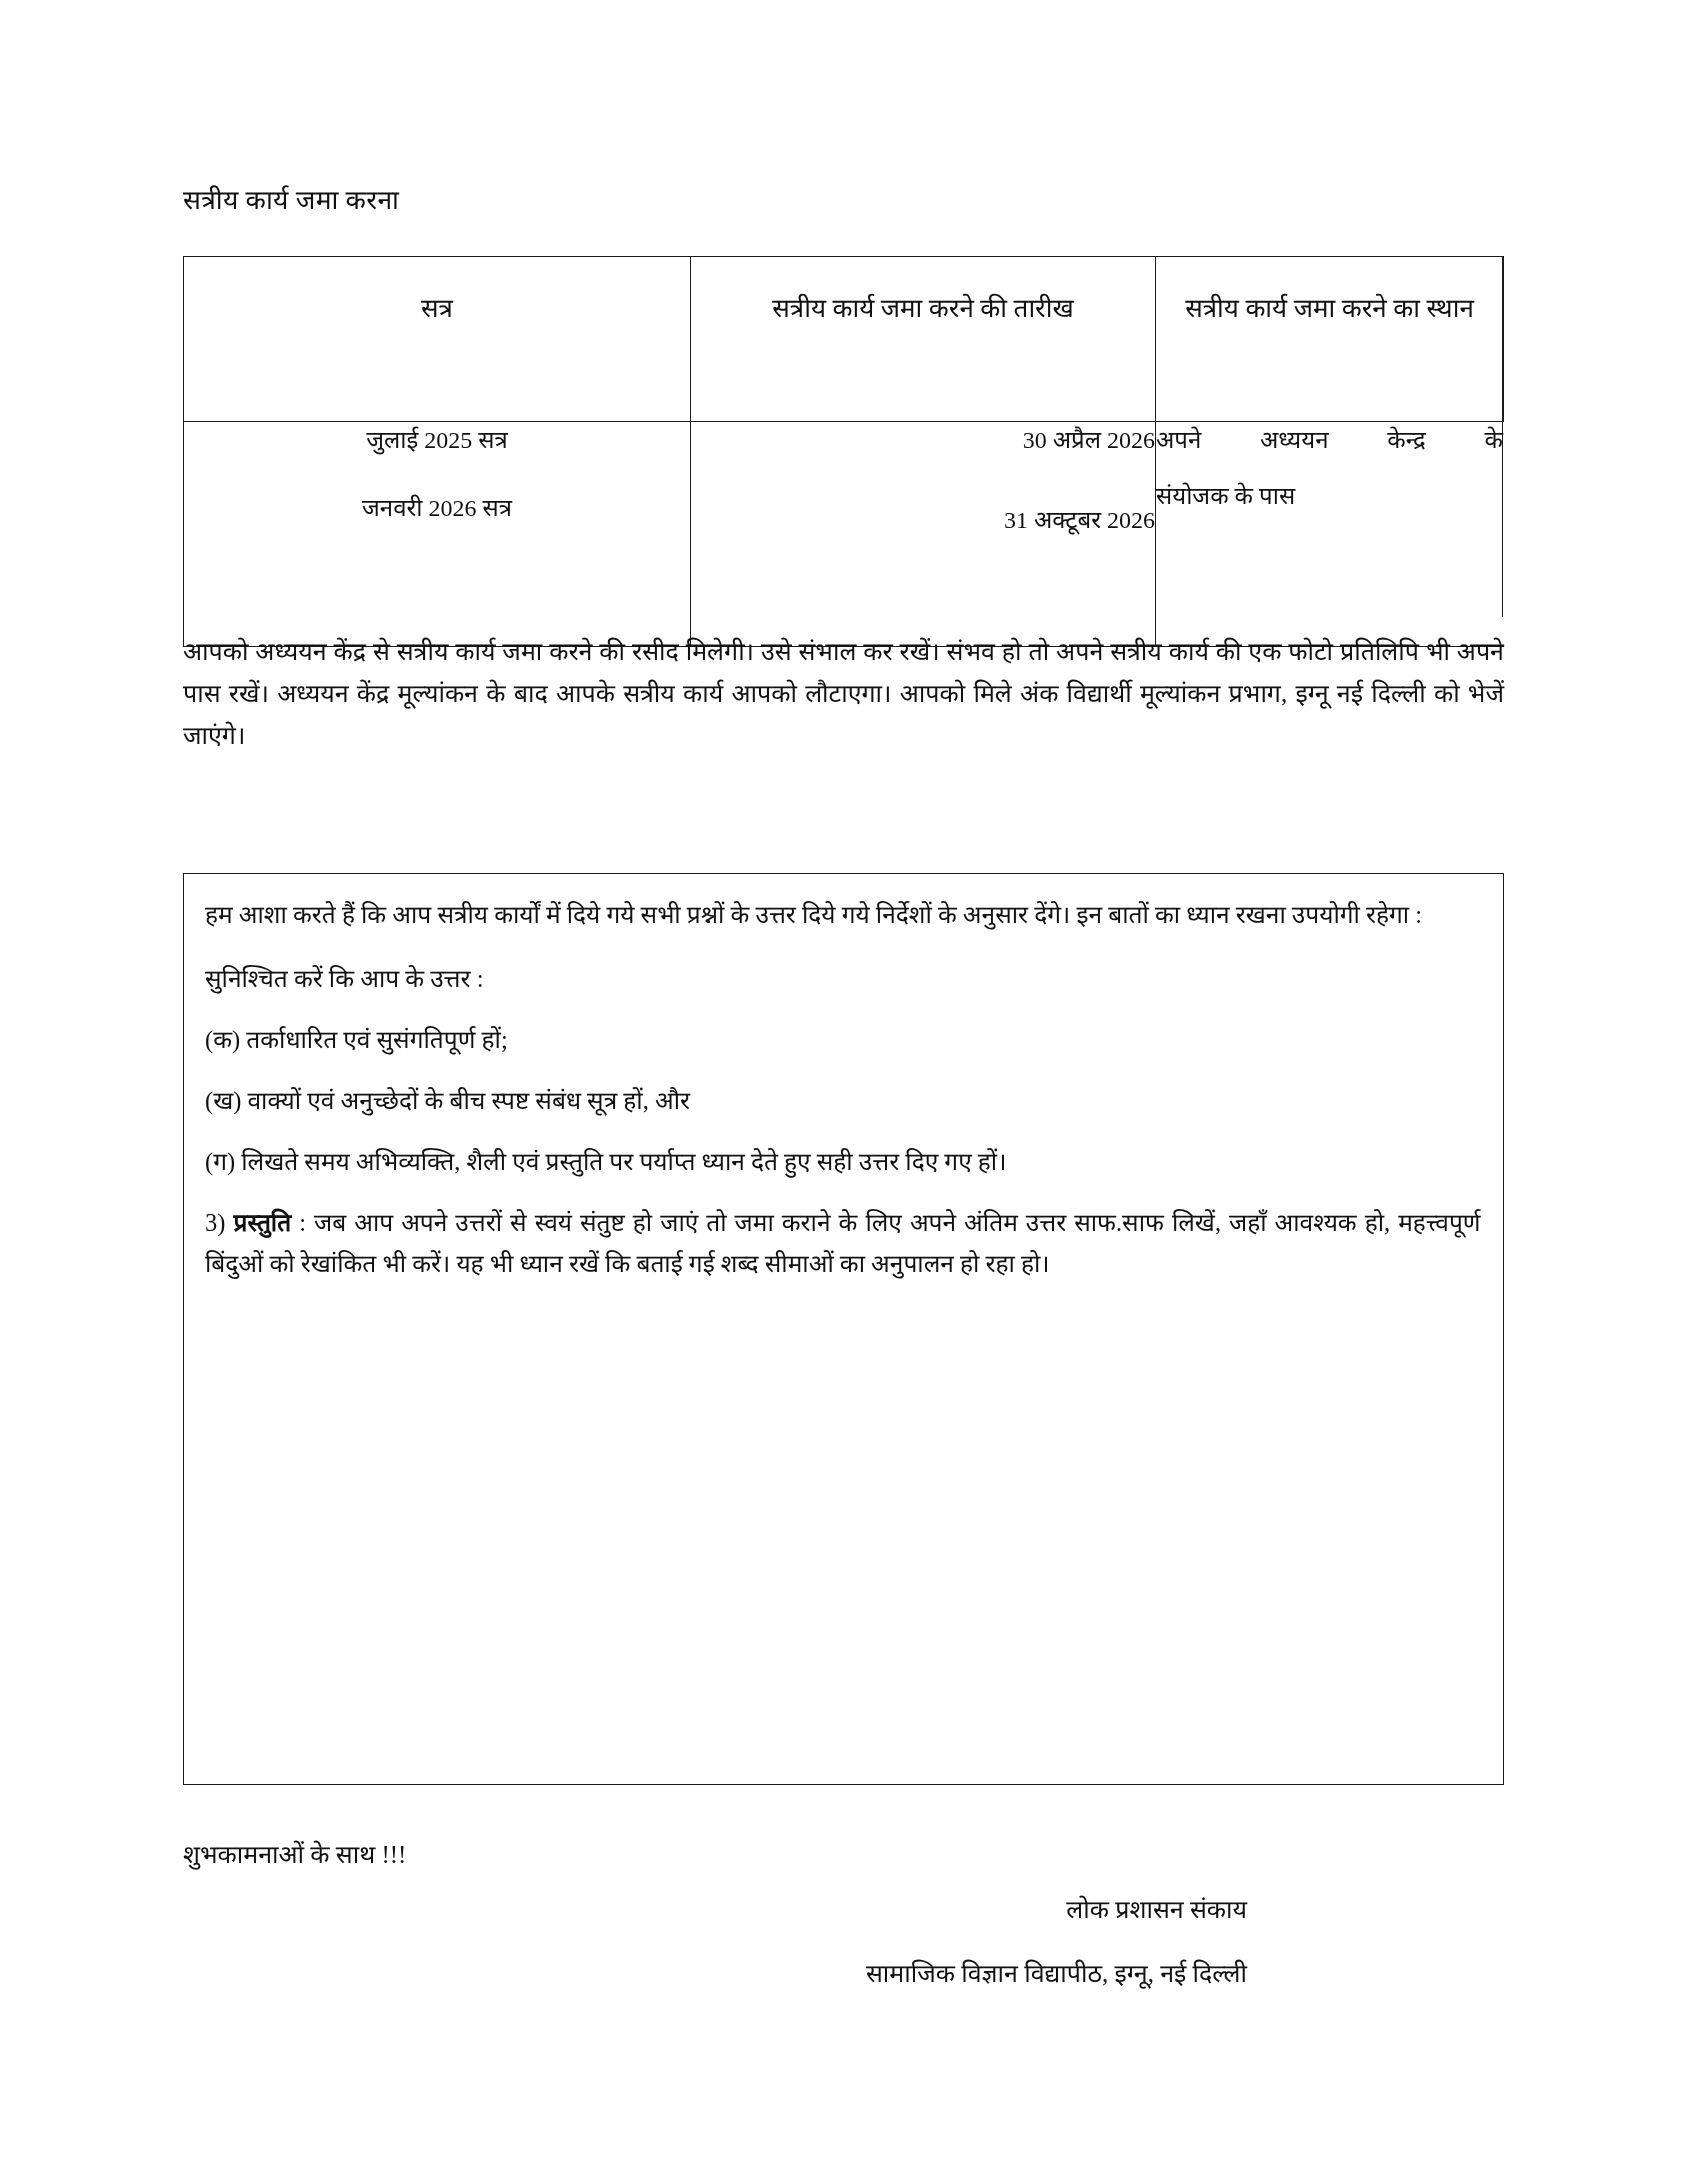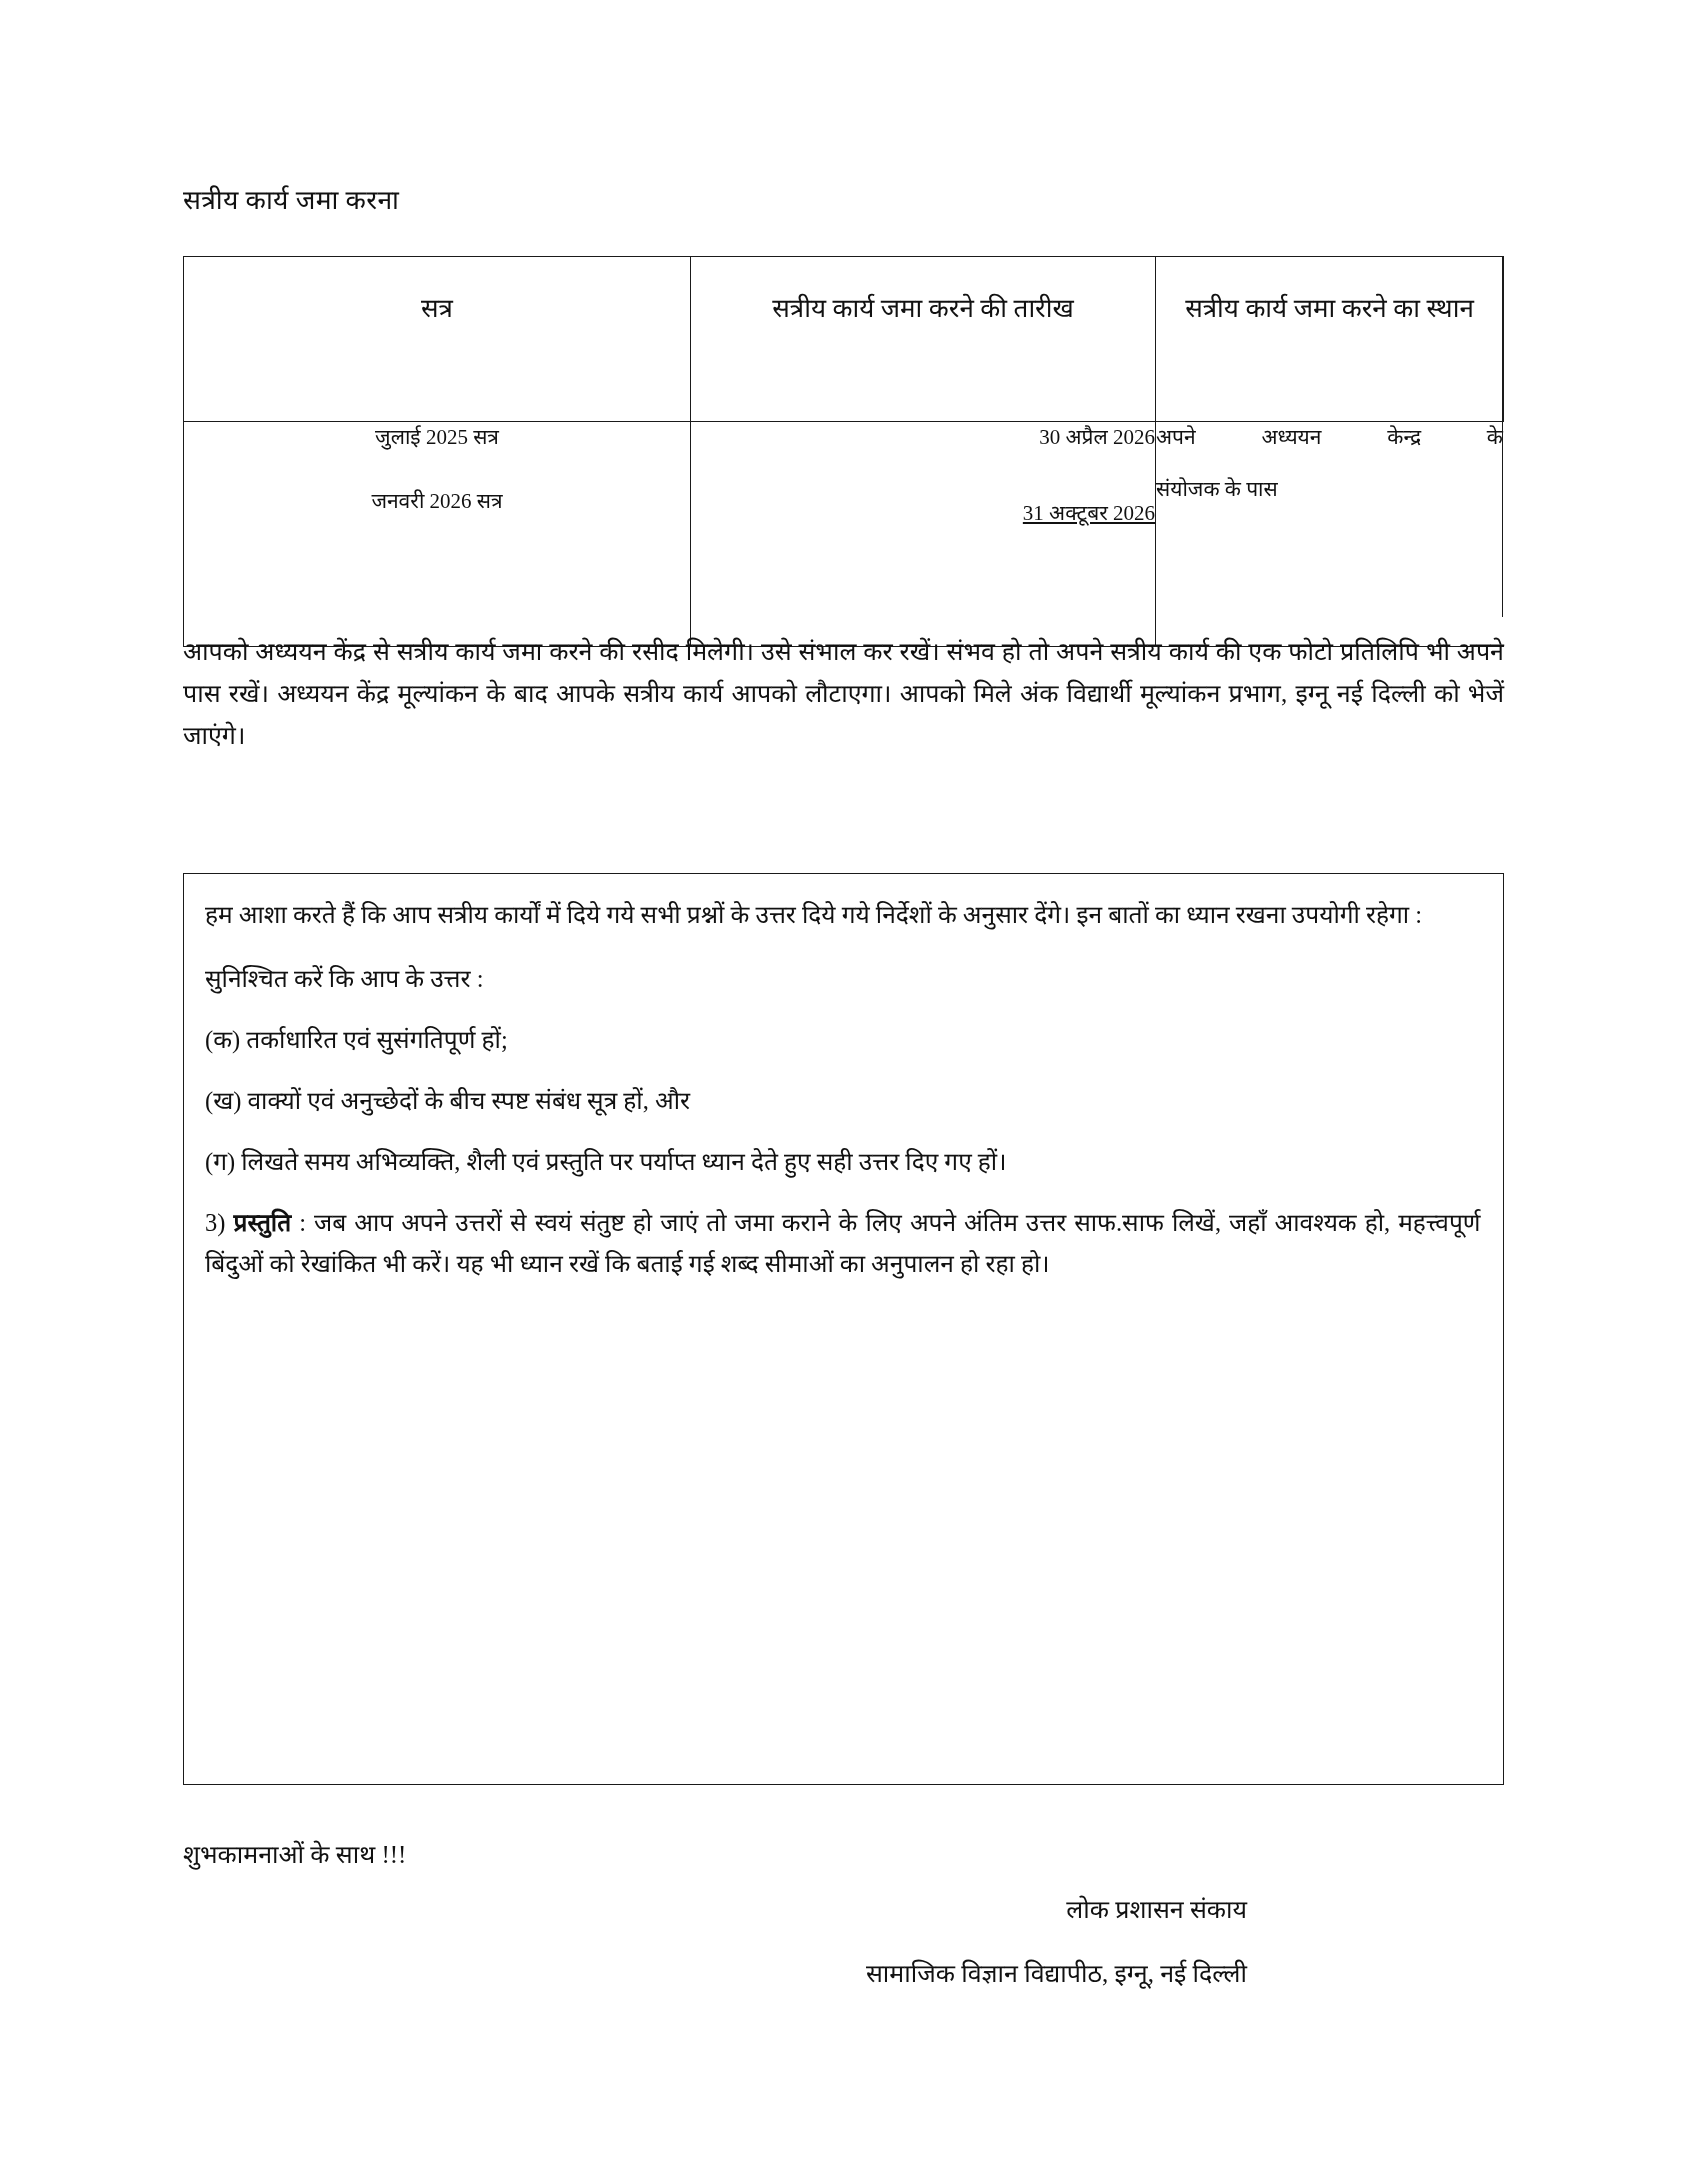--- a/index.html
+++ b/index.html
@@ -63,38 +63,38 @@
     padding-top: 32px;
     padding-left: 8px;
     padding-right: 8px;
   }
   .schedule-table thead th .hdr-wrap {
     display: block;
     max-width: 100%;
   }
   .schedule-table tbody td {
     height: 224px;
-    font-size: 21px;
+    font-size: 24px;
     line-height: 1.5;
   }
   
   .cell-sessions {
     text-align: center;
     padding-top: 20px;
   }
   .cell-sessions .row-line {
     display: block;
     margin-bottom: 32px;
   }
   .cell-dates {
     text-align: right;
     padding-top: 12px;
   }
   .cell-dates .date-a { display: block; margin-bottom: 44px; }
-  .cell-dates .date-b { display: block; text-decoration: underline; }
+  .cell-dates .date-b { display: block; }
   .cell-place {
     text-align: justify;
     text-align-last: left;
     padding: 21px 17px 0 16px;
     border-right-color: transparent !important;
   }
   .cell-place .place-line {
     display: block;
     text-align: justify;
     text-align-last: justify;

